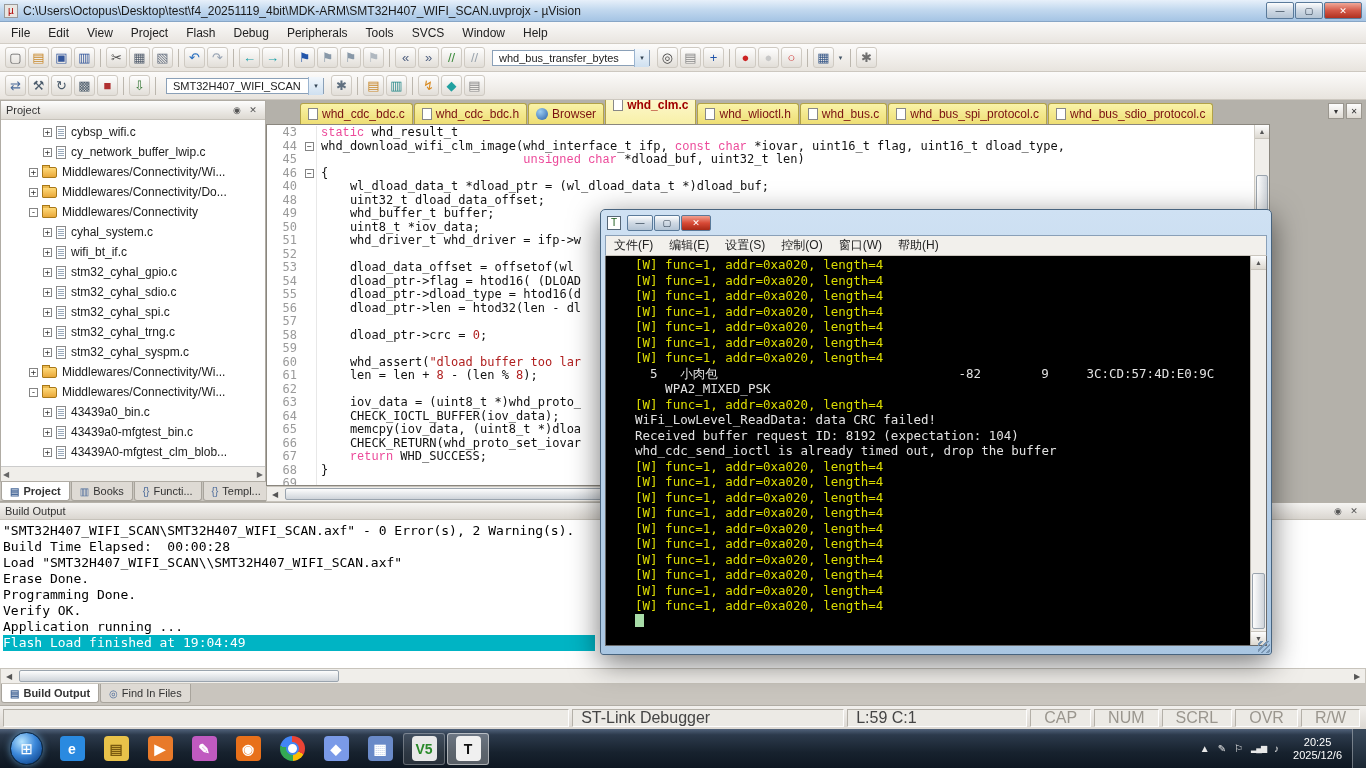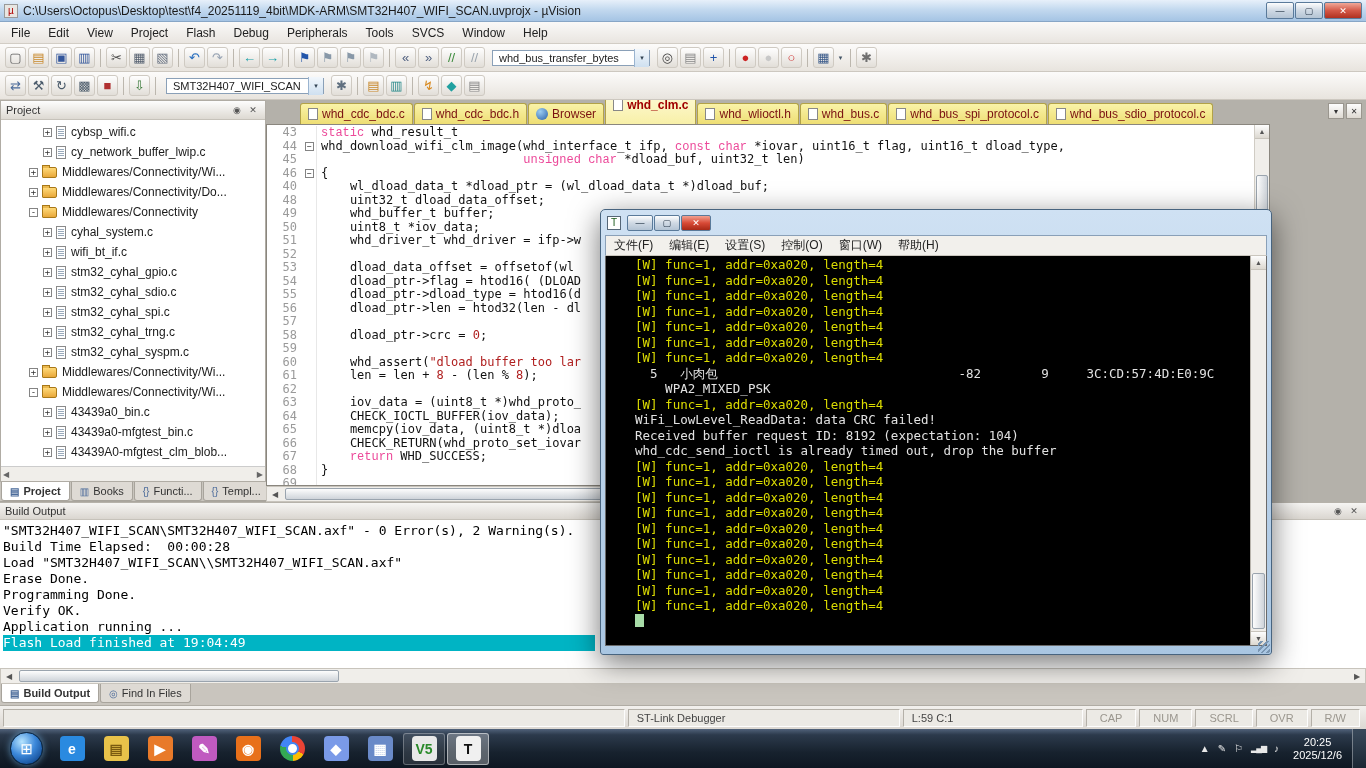--- a/index.html
+++ b/index.html
@@ -109,21 +109,21 @@
   display:flex; align-items:center; font-size:8px; color:#555; }
 #panel-tabs { position:absolute; top:684px; left:0; right:0; height:21px; background:#c9c5be; display:flex; align-items:flex-start; padding-left:1px; }
 .ptab { display:flex; align-items:center; height:19px; padding:0 8px; background:#dedad4; border:1px solid #a8a49c;
   border-top:none; border-radius:0 0 3px 3px; margin-right:1px; font-size:11px; color:#333; white-space:nowrap; }
 .ptab.active { background:#fff; font-weight:bold; }
 .ptab-ico { margin-right:4px; font-size:10px; color:#4a6a9a; }
 
 
 #status-bar { position:absolute; top:705px; left:0; right:0; height:24px;
   background:linear-gradient(#f2f0ed,#dcd8d2); border-top:1px solid #b0aca4;
-  display:flex; align-items:center; padding:2px 3px; font-size:11px; color:#444; }
+  display:flex; align-items:center; padding:2px 3px; font-size:16px; color:#444; }
 .sseg { border:1px solid; border-color:#b4b0a8 #fdfdfd #fdfdfd #b4b0a8; height:18px; display:flex; align-items:center;
   padding:0 8px; margin-right:3px; background:#eceae5; white-space:nowrap; }
 #seg-main { flex:1; } #seg-debugger { width:272px; } #seg-cursor { width:180px; }
 .sflag { border:1px solid; border-color:#b4b0a8 #fdfdfd #fdfdfd #b4b0a8; height:18px; padding:0 13px; margin-right:3px;
   color:#9a968e; display:flex; align-items:center; background:#eceae5; }
 
 
 #teraterm { position:absolute; left:600px; top:209px; width:672px; height:446px; z-index:50;
   background:linear-gradient(#cfe1f3,#a9c6e2); border:1px solid #48647f; border-radius:5px 5px 3px 3px;
   box-shadow:0 8px 30px rgba(0,0,0,.55); padding:0 4px 4px; }

